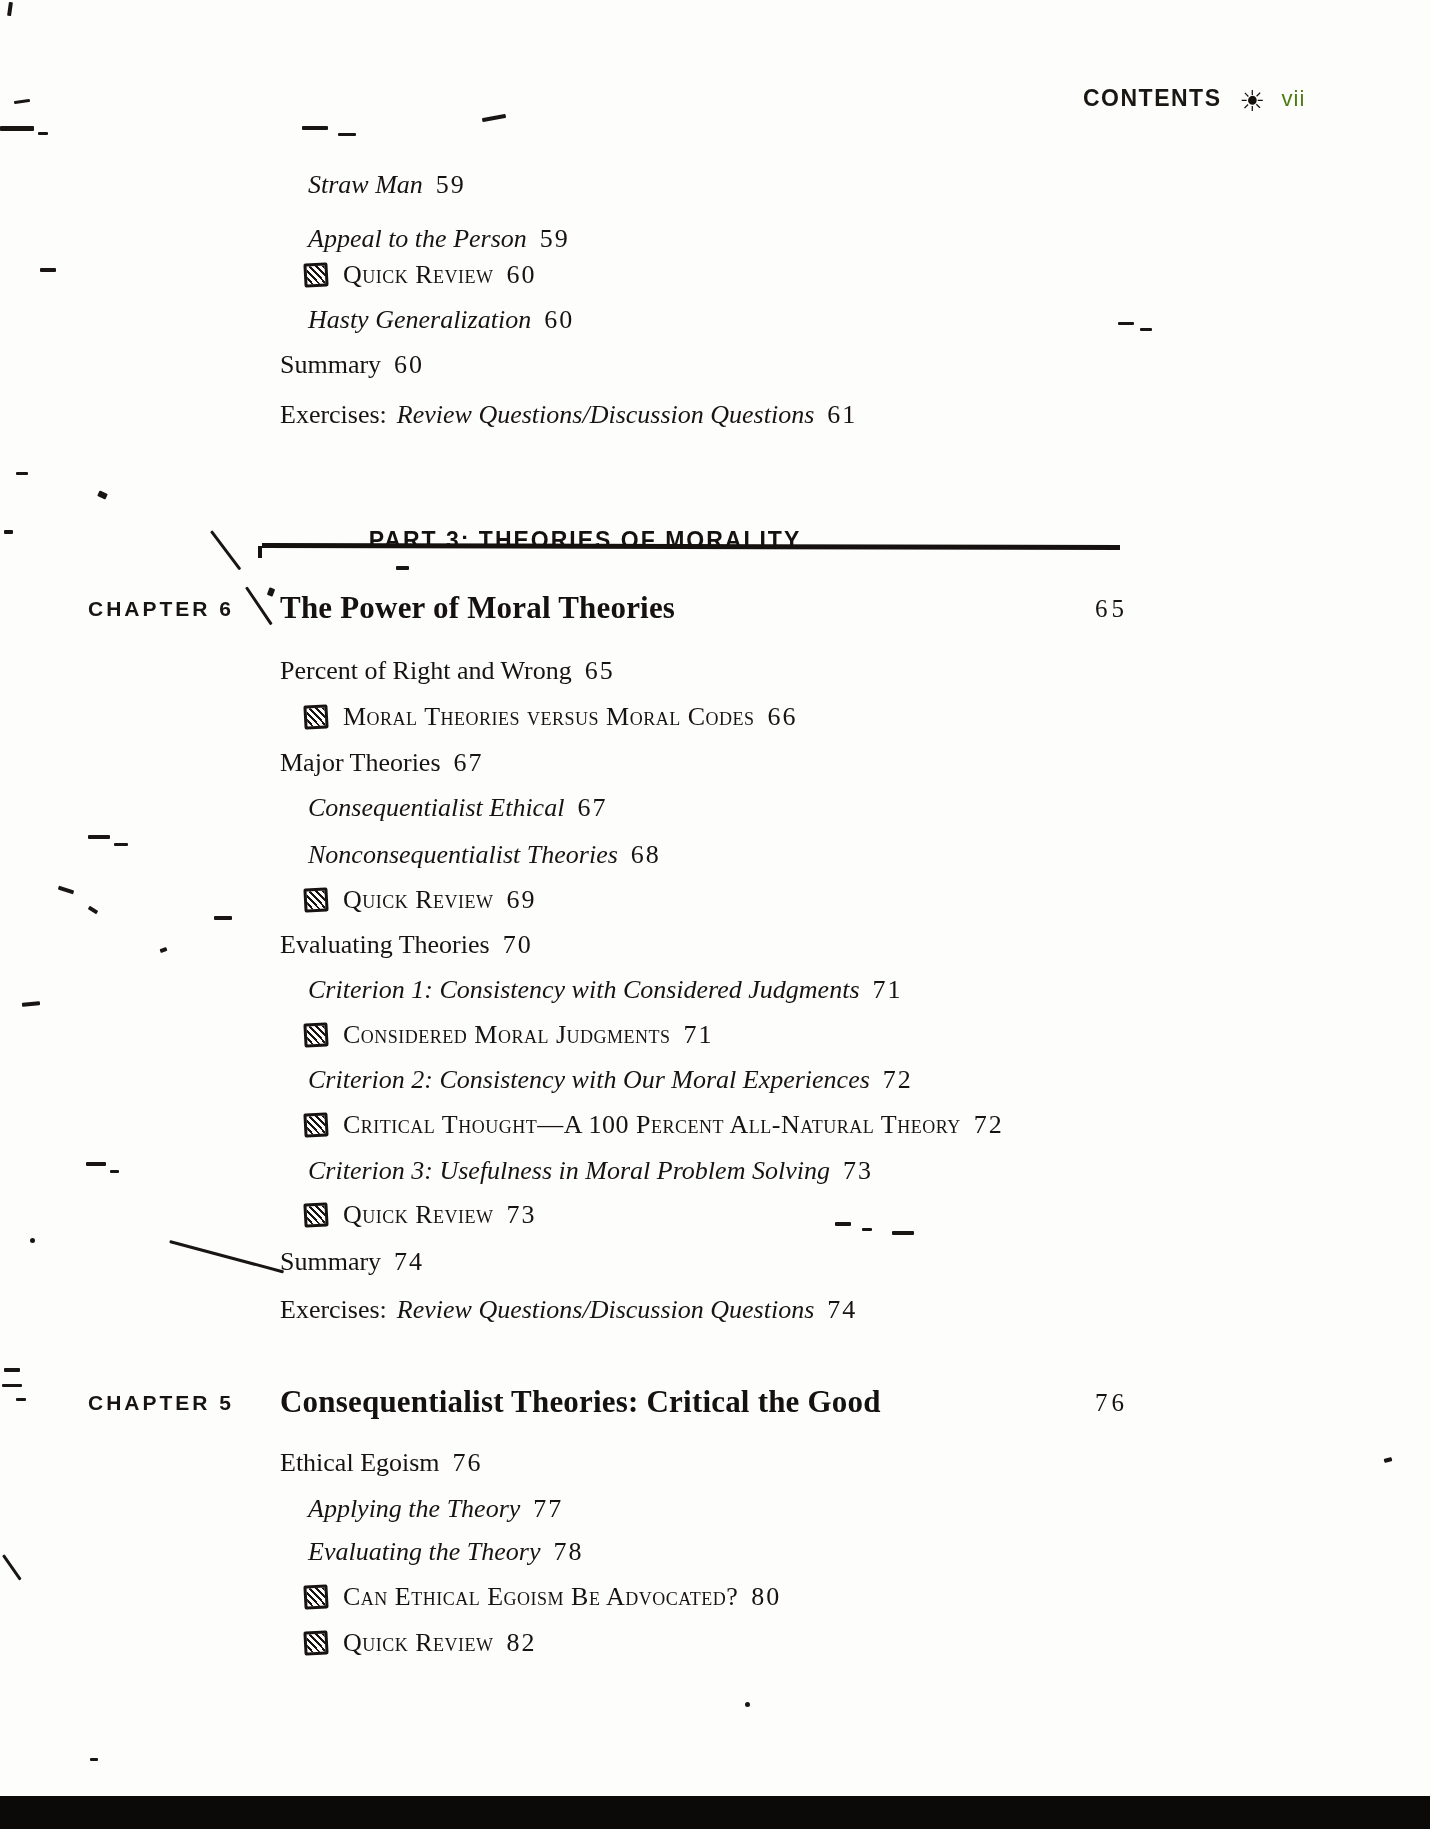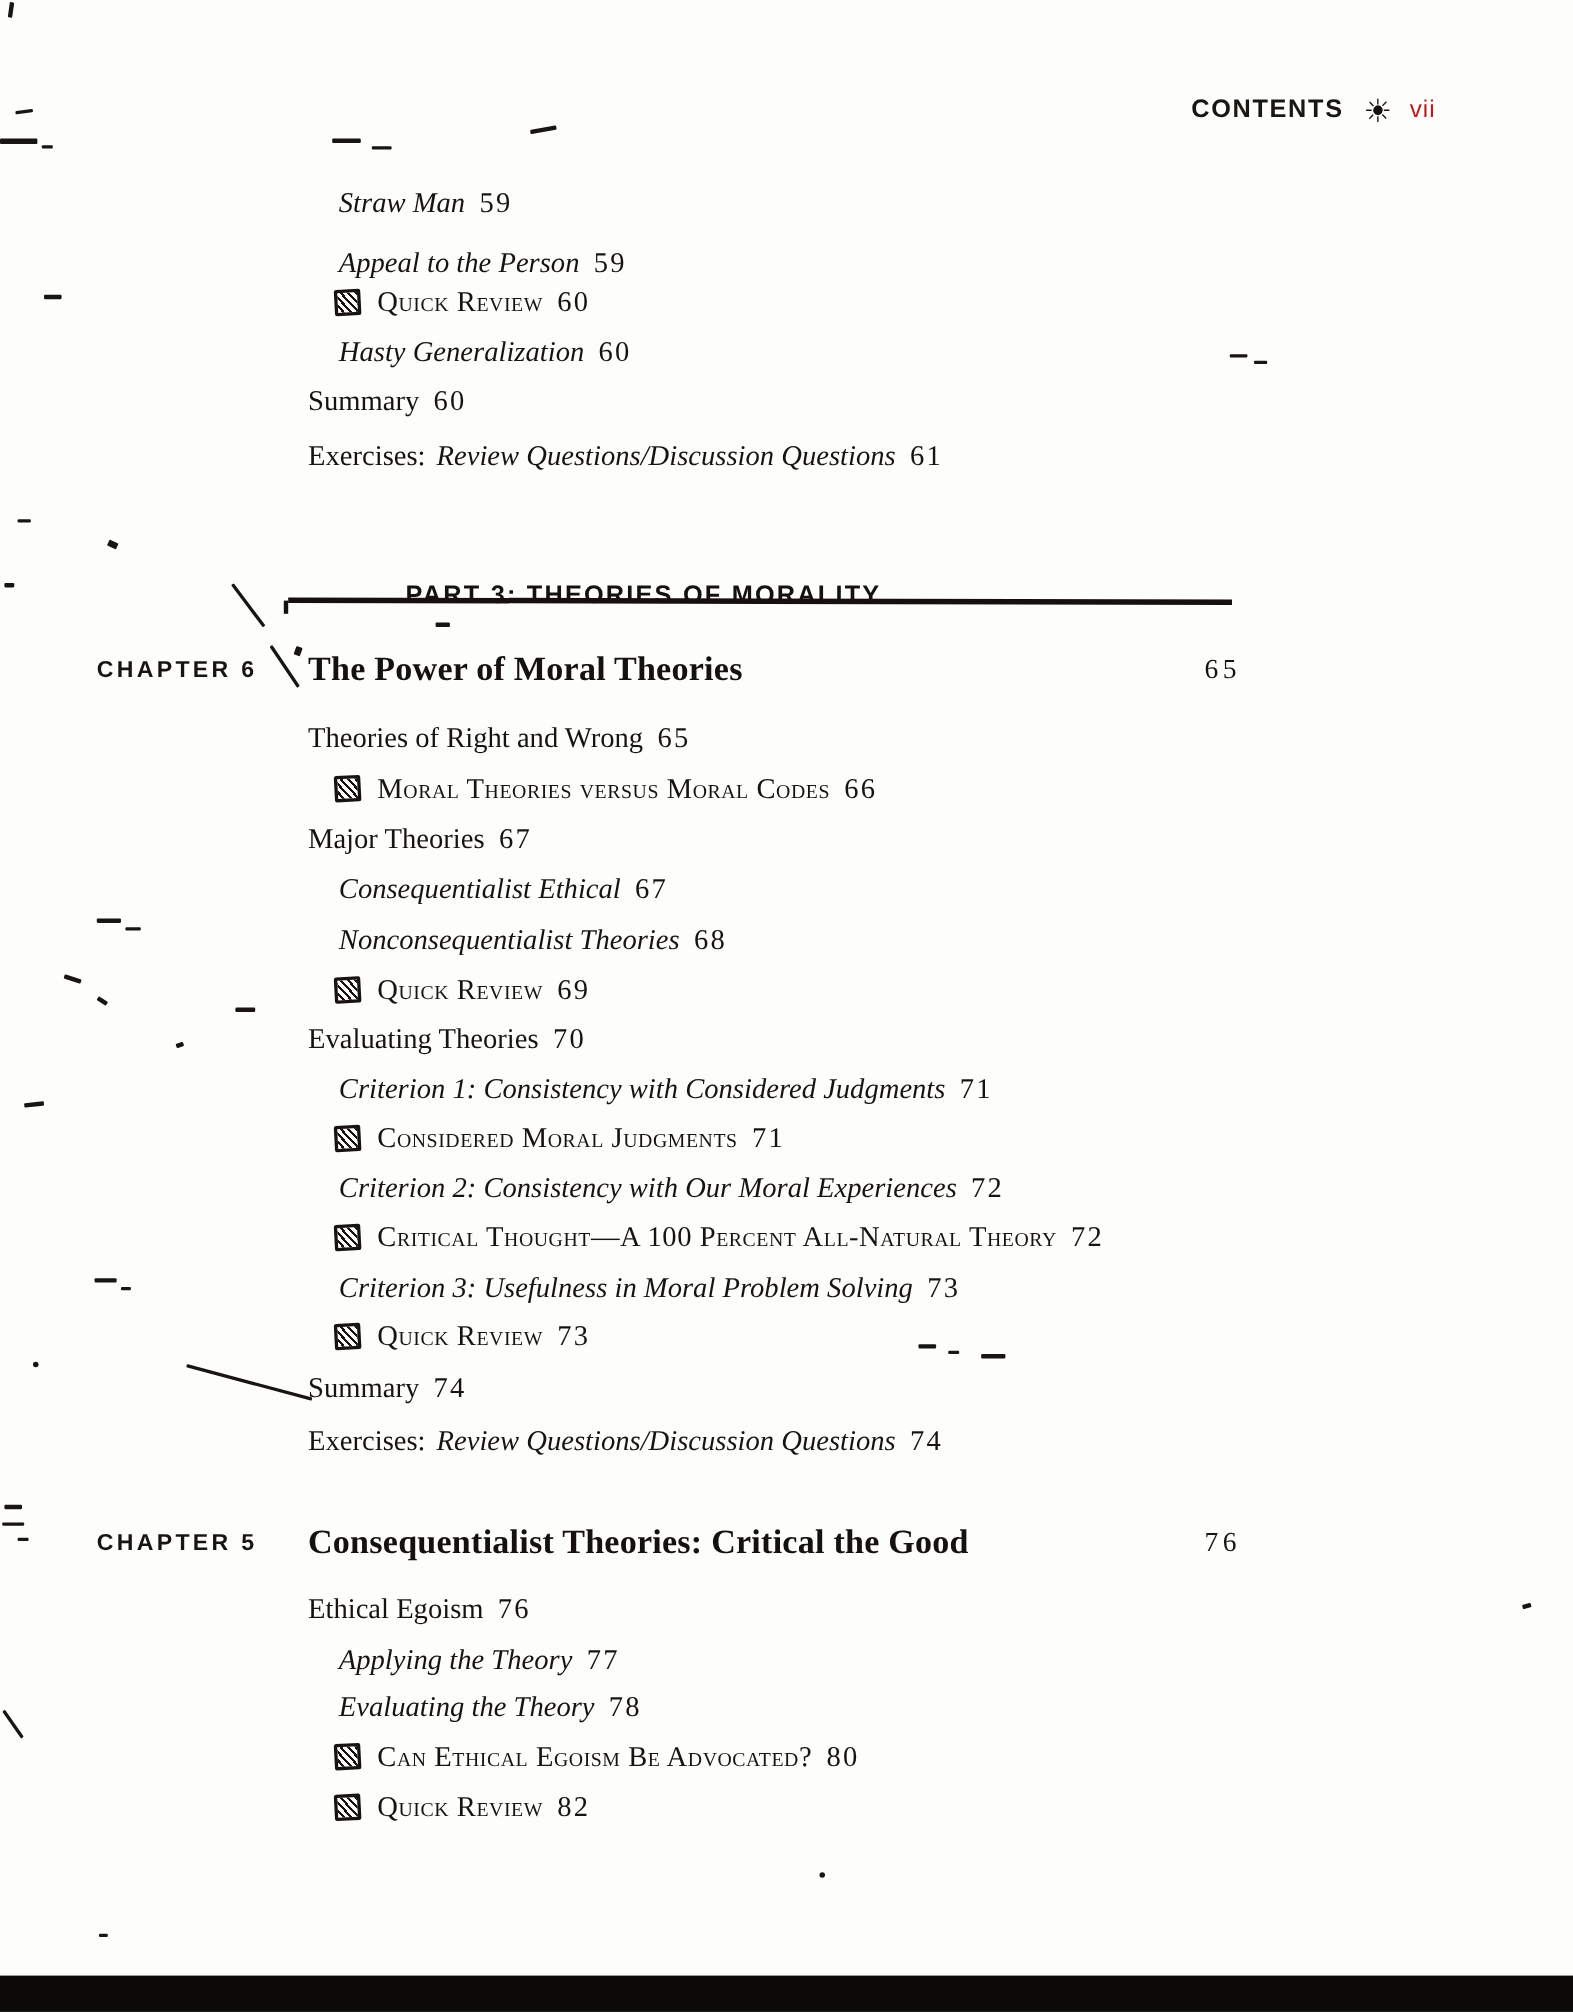--- a/index.html
+++ b/index.html
@@ -8,21 +8,21 @@
     width:1430px;height:1829px;
     background:#fdfdfb;
     overflow:hidden;
     font-family:"Liberation Serif", serif;
     color:#171310;
   }
   
   .pagehead{position:absolute;top:84px;left:1083px;white-space:nowrap;}
   .ht{font:600 23px "Liberation Sans", sans-serif;letter-spacing:1.5px;color:#1a1712;}
   .orn{font-family:"DejaVu Sans", sans-serif;font-size:29px;margin:0 16px 0 18px;vertical-align:-5px;color:#14110d;}
-  .folio{font:22px "Liberation Sans", sans-serif;letter-spacing:1px;color:#b91c1c;}
+  .folio{font:22px "Liberation Sans", sans-serif;letter-spacing:1px;color:#4d7c0f;}
 
   
   .row{position:absolute;font-size:26px;line-height:30px;white-space:nowrap;color:#171310;}
   .l1{left:280px;}
   .l2{left:308px;font-style:italic;}
   .bx{left:304px;}
   .sc{font-variant:small-caps;letter-spacing:0.5px;}
   .pg{margin-left:13px;font-style:normal;letter-spacing:2px;text-align:center;}
   .rm{font-style:normal;}
   .it{font-style:italic;margin-left:10px;}
@@ -84,21 +84,21 @@
   <div class="partrule"></div>
   <div class="partrule-tick"></div>
 
   <div class="chrow" style="top:590px">
     <span class="chlabel">CHAPTER 6</span>
     <span class="chtitle">The Power of Moral Theories</span>
     <span class="chpage">65</span>
   </div>
 
   <div class="row l1" style="top:656px">
-    <span>Theories of Right and Wrong</span><span class="pg">65</span>
+    <span>Percent of Right and Wrong</span><span class="pg">65</span>
   </div>
   <div class="row bx" style="top:702px">
     <span class="boxicon"></span><span class="sc">Moral Theories versus Moral Codes</span><span class="pg">66</span>
   </div>
   <div class="row l1" style="top:748px">
     <span>Major Theories</span><span class="pg">67</span>
   </div>
   <div class="row l2" style="top:793px">
     <span>Consequentialist Ethical</span><span class="pg">67</span>
   </div>

